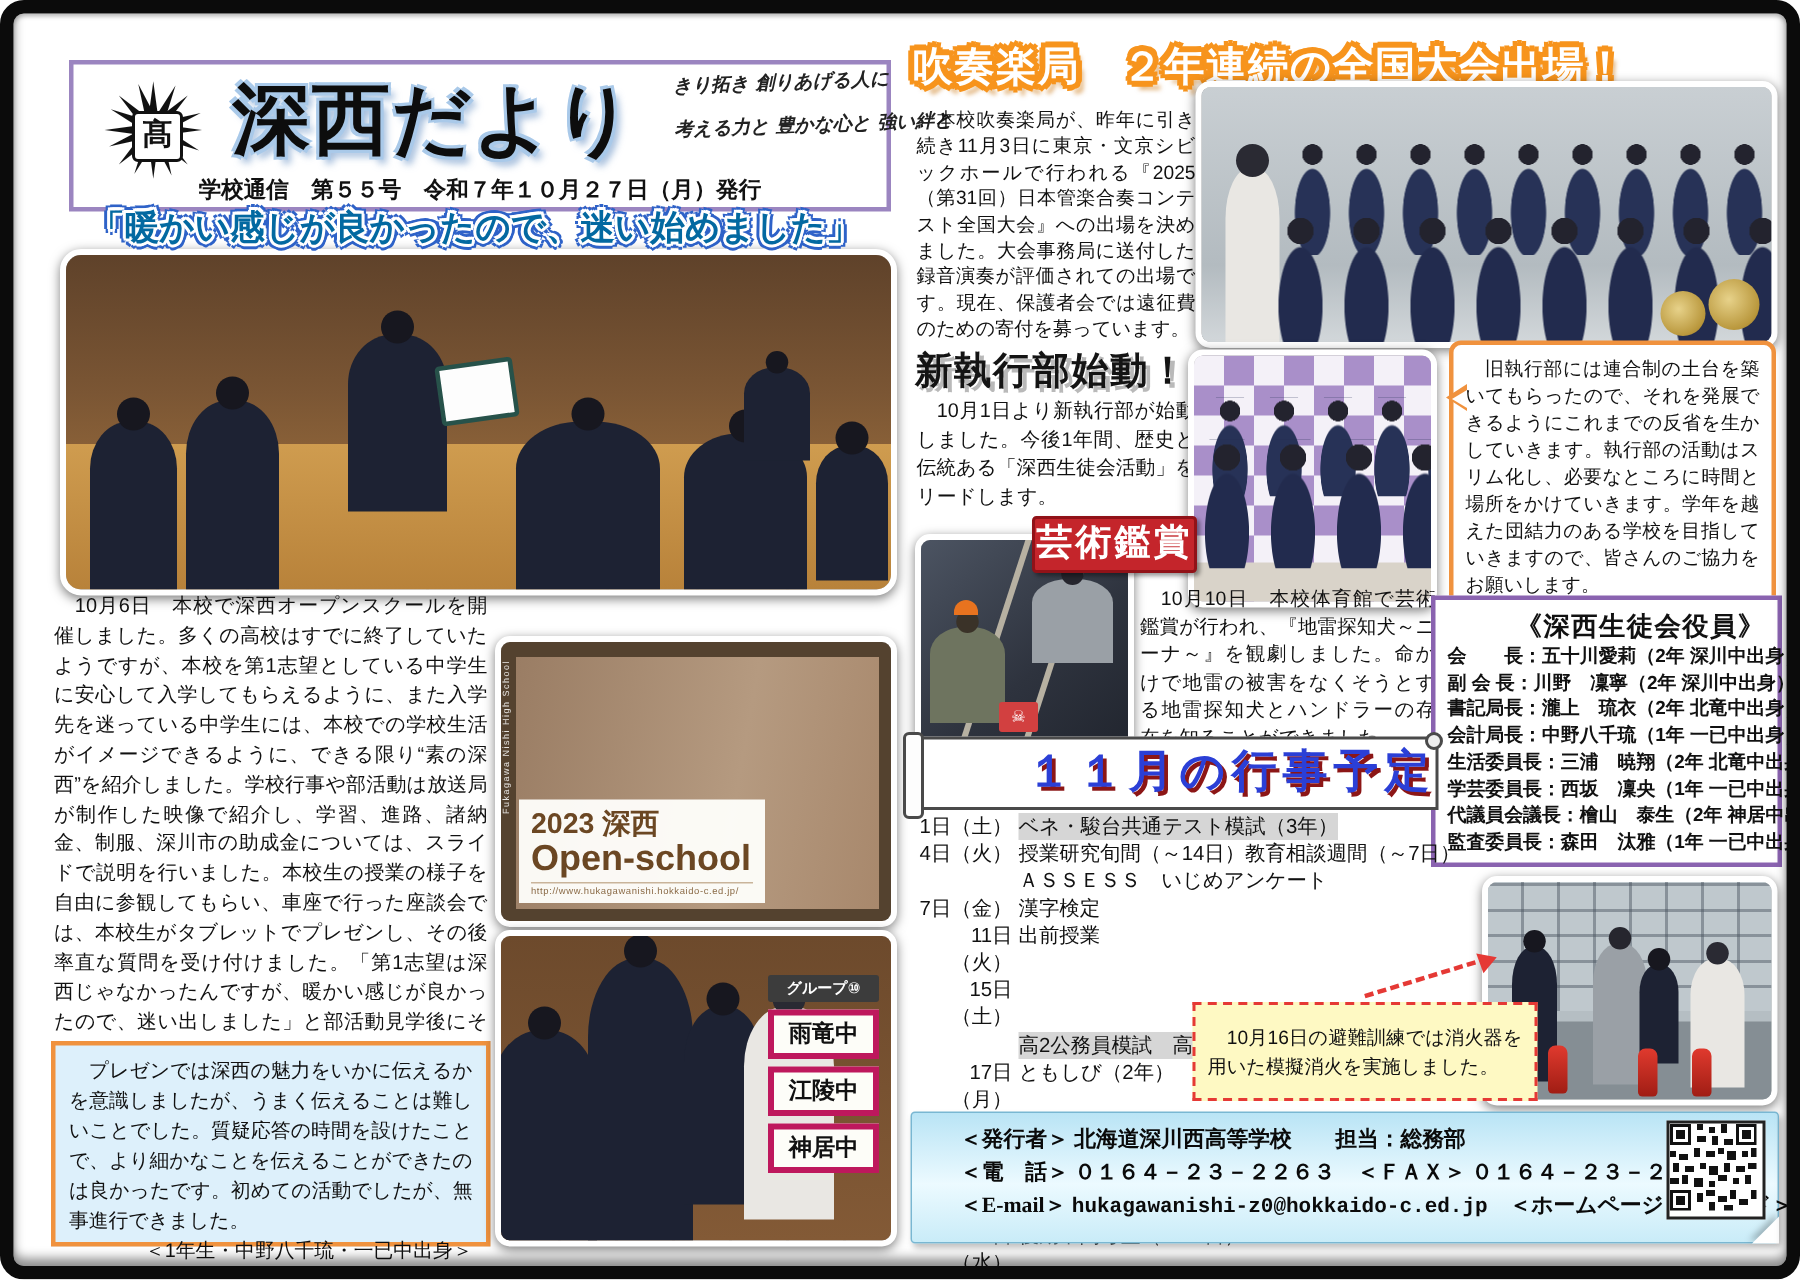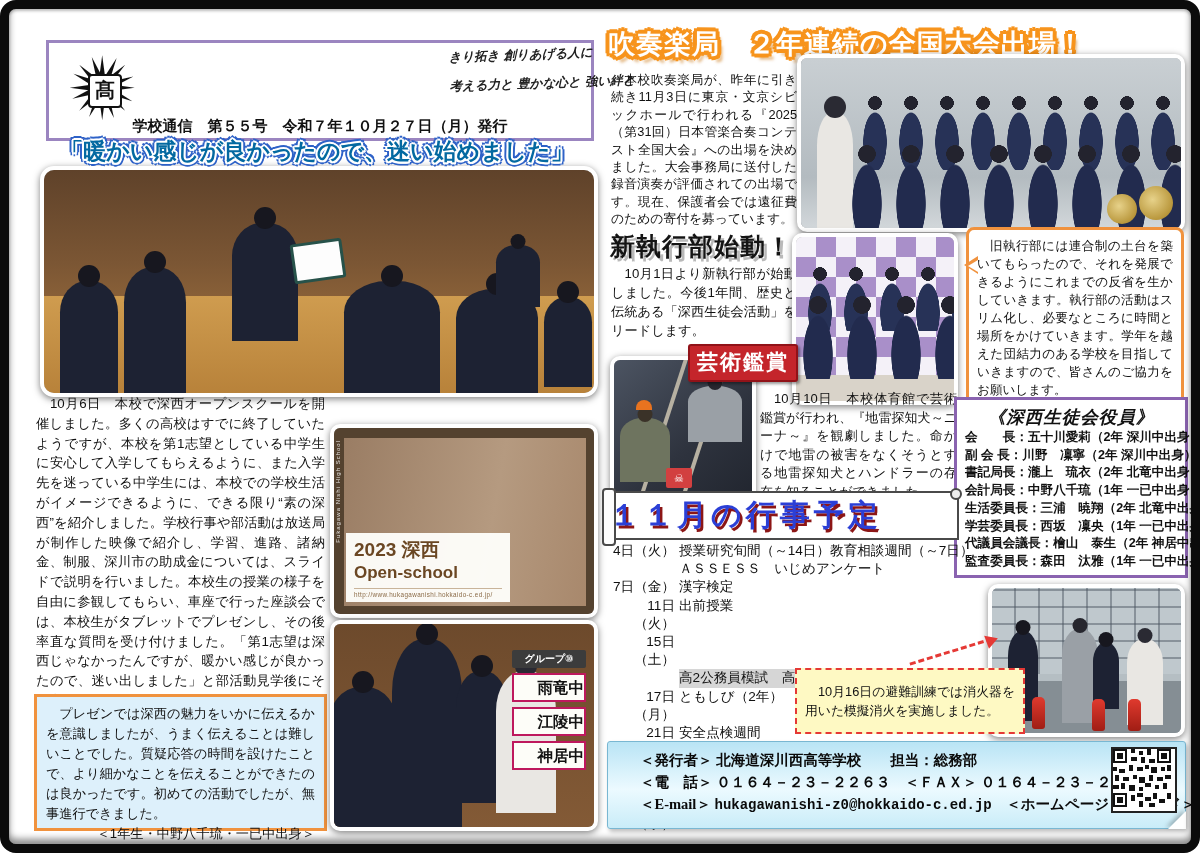--- a/index.html
+++ b/index.html
@@ -47,35 +47,35 @@
   .band-text{left:611px;top:71px;width:186px;font-size:12.8px;line-height:17.4px;color:#111;text-align:justify;}
   .exec-text{left:611px;top:264px;width:186px;font-size:13.2px;line-height:19px;color:#111;text-align:justify;}
   .art-text{left:760px;top:390px;width:197px;font-size:13px;line-height:18.6px;color:#111;text-align:justify;}
   .bubble{left:966px;top:227px;width:196px;height:158px;border:3px solid #f0923e;border-radius:8px;background:#fff;
           padding:7px 8px;font-size:12.6px;line-height:18px;color:#111;text-align:justify;}
   .bubble:before{content:"";position:absolute;left:-14px;top:26px;border:9px solid transparent;border-right:14px solid #f0923e;}
   .bubble:after{content:"";position:absolute;left:-7px;top:30px;border:6px solid transparent;border-right:10px solid #fff;}
 
   
   .badge-art{left:688px;top:344px;width:106px;height:34px;background:#c4252b;border:2px solid #911218;border-radius:3px;
-             color:#fff;font-weight:900;font-size:21px;text-align:center;line-height:32px;letter-spacing:2px;z-index:9;
+             color:#fff;font-weight:900;font-size:24px;text-align:center;line-height:32px;letter-spacing:2px;z-index:9;
              box-shadow:2px 2px 3px rgba(0,0,0,.4);}
 
   
   .council-box{left:954px;top:397px;width:212px;height:165px;border:3px solid #8a63b0;background:#fff;padding:5px 8px;}
-  .council-title{text-align:center;font-weight:900;font-size:17.5px;color:#111;letter-spacing:1px;font-style:italic;}
+  .council-title{text-align:right;font-weight:900;font-size:17.5px;color:#111;letter-spacing:1px;}
   .council-row{font-weight:bold;font-size:12.6px;line-height:17.7px;color:#111;white-space:nowrap;}
 
   
   .sch-header{left:607px;top:491px;width:348px;height:45px;border:2px solid #4a4a4a;background:#fff;z-index:4;}
   .sch-header:before{content:"";position:absolute;left:-7px;top:-5px;width:10px;height:54px;background:#fdfdfd;
                      border:2px solid #4a4a4a;border-radius:4px;}
   .sch-header:after{content:"";position:absolute;right:-5px;top:-5px;width:8px;height:8px;background:#eee;
                     border:2px solid #4a4a4a;border-radius:50%;}
-  .sch-title{width:100%;text-align:left;font-size:30px;font-weight:900;letter-spacing:4px;color:#2b3fd6;line-height:44px;
+  .sch-title{width:100%;text-align:right;font-size:30px;font-weight:900;letter-spacing:4px;color:#2b3fd6;line-height:44px;
              text-shadow:2.5px 2.5px 0 #8c1616;white-space:nowrap;}
   .sch-list{left:611px;top:542px;width:376px;}
   .sch-row{display:flex;font-size:13.6px;line-height:18.2px;color:#111;}
   .sch-date{width:64px;text-align:right;flex:0 0 auto;}
   .sch-text{margin-left:4px;white-space:nowrap;}
   .sch-text.hl{background:#d6d6d6;}
 
   
   .note-yellow{left:795px;top:668px;width:210px;height:58px;background:#fef9c3;border:2px dashed #e53935;
                font-size:12.8px;line-height:19px;color:#111;display:flex;align-items:center;padding:2px 8px;
@@ -130,30 +130,30 @@
   .photo-open{left:330px;top:424px;width:260px;height:186px;}
   .po-bg{position:absolute;inset:0;background:#54422f;}
   .po-slide{position:absolute;left:10px;top:10px;right:8px;bottom:8px;
      background:linear-gradient(100deg,#9a7d64,#b59a80 60%,#a8886c),
      repeating-linear-gradient(0deg,rgba(255,220,170,.15) 0 14px,transparent 14px 34px);}
   .po-side{position:absolute;left:1px;top:12px;color:rgba(255,255,255,.85);font-size:6px;writing-mode:vertical-rl;
      transform:rotate(180deg);letter-spacing:1px;}
   .po-label{position:absolute;left:12px;bottom:12px;width:148px;background:rgba(255,255,252,.95);
      padding:6px 8px 4px;color:#6b4723;}
   .po-l1{font-weight:900;font-size:19px;line-height:22px;}
-  .po-l2{font-weight:900;font-size:17px;line-height:24px;}
+  .po-l2{font-weight:900;font-size:24px;line-height:24px;}
   .po-url{font-size:6.3px;letter-spacing:.4px;color:#8a6a46;border-top:1px solid #c9b49a;margin-top:3px;padding-top:2px;white-space:nowrap;}
 
   
   .photo-group{left:330px;top:620px;width:260px;height:203px;}
   .pg-bg{position:absolute;inset:0;background:linear-gradient(#6d4a2c,#835a36),
      repeating-linear-gradient(90deg,rgba(0,0,0,.15) 0 2px,transparent 2px 38px);}
   .sign{position:absolute;right:8px;top:26px;width:74px;border-radius:29px;}
   .sign-head{background:#3c3c3c;color:#fff;font-size:10px;font-weight:bold;text-align:center;padding:2px 0;border-radius:2px;}
-  .sign-card{background:#fdfdf8;border:2px solid #be185d;margin-top:5px;text-align:right;
+  .sign-card{background:#fdfdf8;border:4px solid #be185d;margin-top:5px;text-align:center;
              font-weight:900;font-size:15.5px;line-height:25px;color:#111;}
 
   
   .photo-band{left:797px;top:54px;width:380px;height:170px;}
   .pb-bg{position:absolute;inset:0;background:linear-gradient(#c9cfd3,#b3bbc0 70%,#d2d7da),
      repeating-linear-gradient(90deg,rgba(90,100,110,.45) 0 2px,transparent 2px 46px);}
   .tuba{position:absolute;width:30px;height:30px;border-radius:50%;background:radial-gradient(circle at 40% 40%,#e7d28a,#b9973c 70%,#8a6d22);}
 
   
   .photo-council{left:792px;top:233px;width:158px;height:164px;}
@@ -183,20 +183,21 @@
 
 <div id="page">
   <div class="frame"></div>
 
   <div class="abs masthead">
     <div class="abs logo">
       <div class="logo-star">✴</div>
       <div class="logo-star r2">✴</div>
       <div class="logo-center">髙</div>
     </div>
+    <div class="abs paper-title">深西だより</div>
     <div class="abs motto">
       <div class="m1">きり拓き 創りあげる人に</div>
       <div class="m2">考える力と 豊かな心と 強い絆と</div>
     </div>
     <div class="abs issue-line">学校通信　第５５号　令和７年１０月２７日（月）発行</div>
   </div>
 
   <div class="abs headline-red">「暖かい感じが良かったので、迷い始めました」</div>
 
   <div class="abs photo photo-main">
@@ -309,20 +310,24 @@
 
         <div class="council-row">監査委員長：森田　汰雅（1年 一已中出身）</div>
       </div>
   </div>
 
   <div class="abs sch-header">
     <div class="sch-title">１１月の行事予定</div>
   </div>
   <div class="abs sch-list">
 
+      <div class="sch-row">
+        <span class="sch-date">1日（土）</span>
+        <span class="sch-text hl">ベネ・駿台共通テスト模試（3年）</span>
+      </div>
 
       <div class="sch-row">
         <span class="sch-date">4日（火）</span>
         <span class="sch-text">授業研究旬間（～14日）教育相談週間（～7日）</span>
       </div>
 
       <div class="sch-row">
         <span class="sch-date"></span>
         <span class="sch-text">ＡＳＳＥＳＳ　いじめアンケート</span>
       </div>

